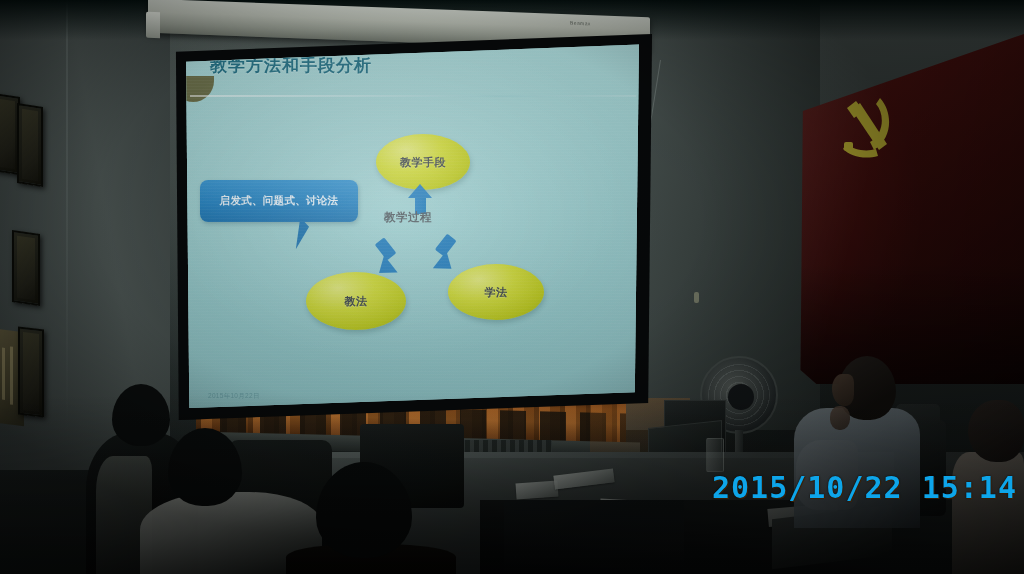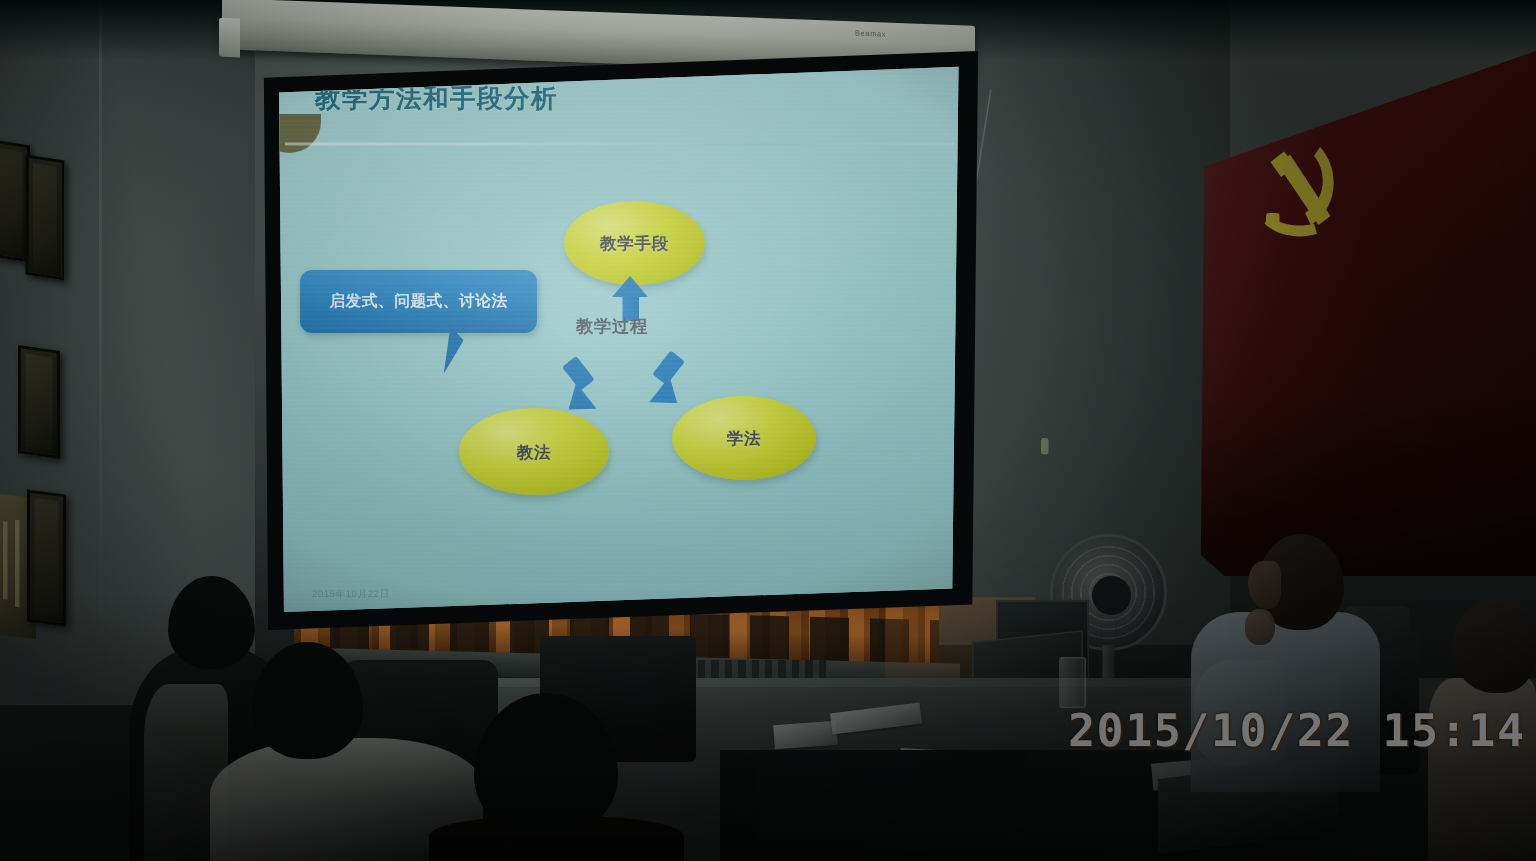--- a/index.html
+++ b/index.html
@@ -471,21 +471,21 @@
     position: absolute; left: 0; bottom: 0; width: 1024px; height: 180px;
     background: linear-gradient(rgba(0,0,0,0), rgba(0,0,0,.55));
     pointer-events: none;
   }
 
   
   #timestamp {
     position: absolute; left: 712px; top: 470px;
     font-family: "DejaVu Sans Mono", monospace;
     font-size: 30px; font-weight: bold;
-    color: #737373;
+    color: #0ea5e9;
     letter-spacing: 1px;
     text-shadow: 0 0 2px rgba(0,0,0,.9), 1px 1px 0 rgba(80,40,0,.8);
     white-space: nowrap;
   }
 </style>
 </head>
 <body>
 
 <div id="photo">
 

